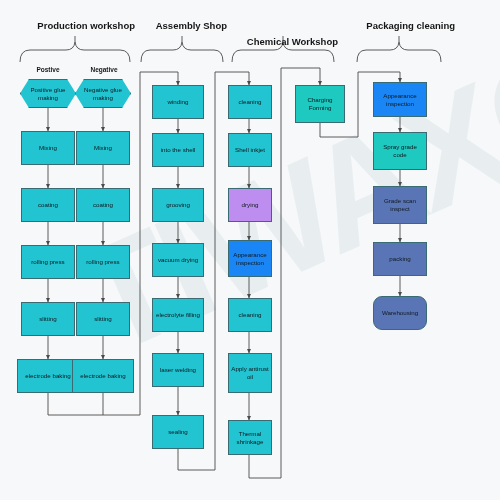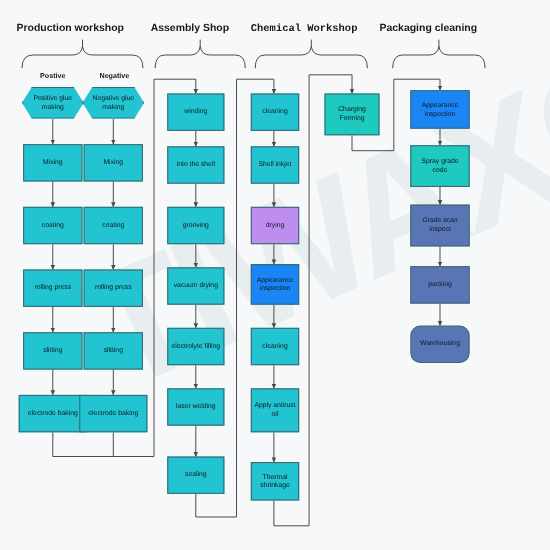--- a/index.html
+++ b/index.html
@@ -17,21 +17,21 @@
     font-size:150px;font-weight:700;
     color:#e3ebee;opacity:.75;
     transform:rotate(-24deg);
     letter-spacing:-6px;
     white-space:nowrap;
     user-select:none;
   }
   .group-title{
     position:absolute;
     font-size:9.5px;font-weight:700;color:#161616;
-    white-space:nowrap;text-align:left;
+    white-space:nowrap;text-align:right;
   }
   .sub-label{
     position:absolute;
     font-size:6.5px;font-weight:700;color:#161616;
     white-space:nowrap;text-align:center;
   }
   .node{
     position:absolute;
     box-sizing:border-box;
     border:1px solid #3a6b72;
@@ -142,21 +142,21 @@
         <path d="M400,117 L400,132" marker-end="url(#arw)"></path>
         <path d="M400,170 L400,186" marker-end="url(#arw)"></path>
         <path d="M400,224 L400,242" marker-end="url(#arw)"></path>
         <path d="M400,276 L400,296" marker-end="url(#arw)"></path>
       </g>
     </g>
   </svg>
 
   <div class="group-title" style="left:15px;top:20px;width:120px;">Production workshop</div>
   <div class="group-title" style="left:137px;top:20px;width:90px;">Assembly Shop</div>
-  <div class="group-title" style="left:228px;top:20px;width:110px;font-family:Liberation Mono, monospace;">Chemical Workshop</div>
+  <div class="group-title" style="left:228px;top:36px;width:110px;">Chemical Workshop</div>
   <div class="group-title" style="left:345px;top:20px;width:110px;">Packaging cleaning</div>
 
   <div class="sub-label" style="left:20px;top:66px;width:56px;">Postive</div>
   <div class="sub-label" style="left:76px;top:66px;width:56px;">Negative</div>
 
   <div class="node hex" style="left:20px;top:79px;width:56px;height:29px;">
     <span class="hex-shape" style="background:#21c4d0;border:1px solid #3a6b72;
           clip-path:polygon(16% 0,84% 0,100% 50%,84% 100%,16% 100%,0 50%);"></span>
     <span class="hex-label">Positive glue making</span>
   </div>

